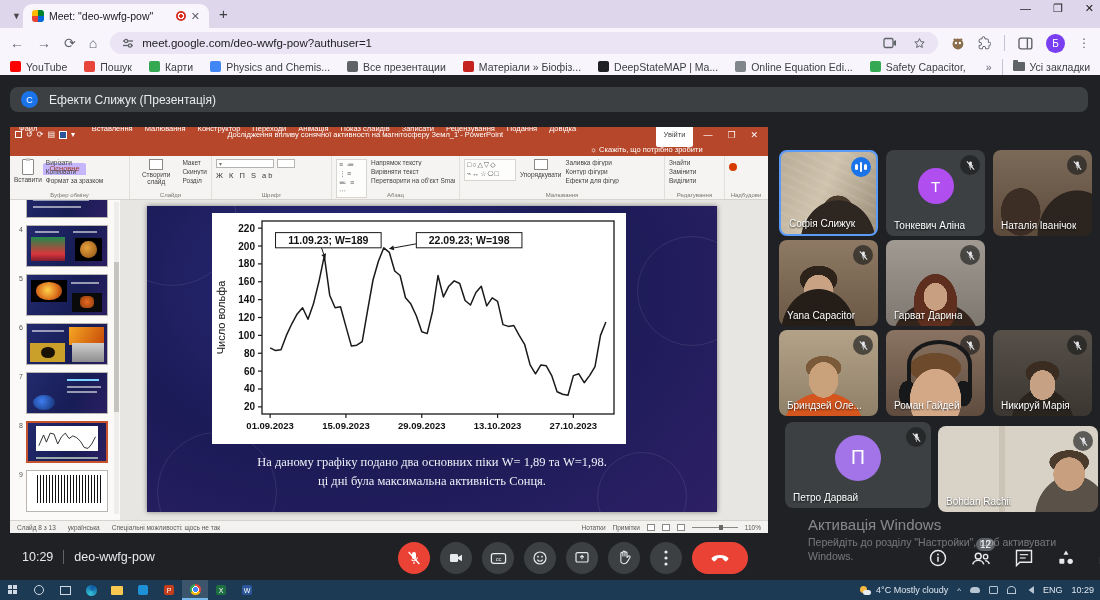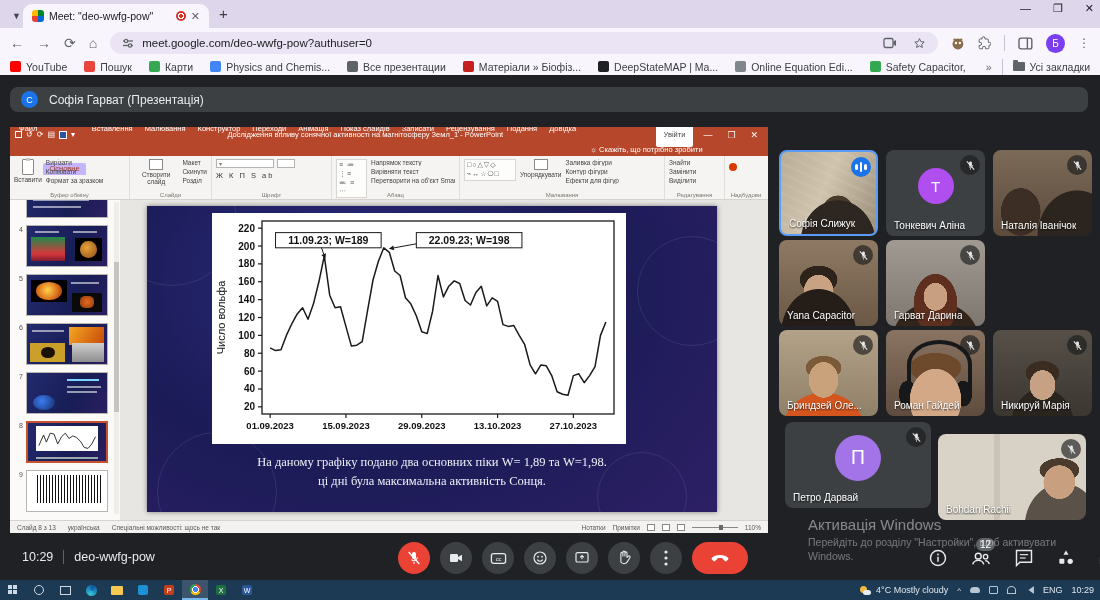--- a/index.html
+++ b/index.html
@@ -240,21 +240,21 @@
     <span class="nav-ico">⌂</span>
     <div class="url-pill">
       <svg width="12" height="12" viewBox="0 0 12 12">
         <g stroke="#5f6368" stroke-width="1.3" fill="none">
           <line x1="1" y1="4" x2="11" y2="4"></line>
             <circle cx="4" cy="4" r="1.6" fill="#f8f5fd"></circle>
           <line x1="1" y1="8.5" x2="11" y2="8.5"></line>
             <circle cx="8" cy="8.5" r="1.6" fill="#f8f5fd"></circle>
         </g>
       </svg>
-      <span class="url-text">meet.google.com/deo-wwfg-pow?authuser=0</span>
+      <span class="url-text">meet.google.com/deo-wwfg-pow?authuser=1</span>
       <span class="pill-right">
         <svg width="14" height="12" viewBox="0 0 14 12">
           <rect x="1" y="1.5" width="9" height="9" rx="1.5" fill="none" stroke="#5f6368" stroke-width="1.3"></rect>
           <path d="M10.5 4.5 L13 3 V9 L10.5 7.5 Z" fill="#5f6368"></path>
         </svg>
         <svg width="13" height="13" viewBox="0 0 24 24">
           <path d="M12 3l2.6 5.6 6 .7-4.5 4.1 1.2 5.9L12 16.4 6.7 19.3 7.9 13.4 3.4 9.3l6-.7z" fill="none" stroke="#5f6368" stroke-width="1.8"></path>
         </svg>
       </span>
     </div>
@@ -320,21 +320,21 @@
       <span class="bm">
         <span class="folder-ico"></span>
         <span>Усі закладки</span>
       </span>
     </span>
   </div>
 </div>
 
 <div class="meet-banner">
   <span class="banner-avatar">С</span>
-  <span class="banner-text">Софія Гарват (Презентація)</span>
+  <span class="banner-text">Ефекти Слижук (Презентація)</span>
 </div>
 
 <div class="ppt">
   <div class="ppt-titlebar">
     <span class="qat">
       <span class="sq"></span>
       <span>↺</span>
       <span>⟳</span>
       <span>▤</span>
       <span class="bluesq"></span>
@@ -656,21 +656,21 @@
       <span class="p-avatar" style="width: 46px; height: 46px; background: rgb(163, 116, 232); font-size: 19.32px;">П</span>
       <span class="p-badge">
         <svg width="11" height="11" viewBox="0 0 24 24">
           <path d="M12 14a3 3 0 0 0 3-3V6a3 3 0 0 0-6 0v5a3 3 0 0 0 3 3z" fill="#e8eaed"></path>
           <path d="M17 11a5 5 0 0 1-8.7 3.4M12 18v3" stroke="#e8eaed" stroke-width="1.8" fill="none"></path>
           <line x1="4" y1="3" x2="20" y2="21" stroke="#e8eaed" stroke-width="2.2"></line>
         </svg>
       </span>
       <span class="p-name">Петро Дарвай</span>
     </div>
-    <div class="p-tile look-10" style="left: 159px; top: 284px; width: 148px; height: 86px;">
+    <div class="p-tile look-10" style="left: 159px; top: 276px; width: 160px; height: 86px;">
       <span class="p-badge">
         <svg width="11" height="11" viewBox="0 0 24 24">
           <path d="M12 14a3 3 0 0 0 3-3V6a3 3 0 0 0-6 0v5a3 3 0 0 0 3 3z" fill="#e8eaed"></path>
           <path d="M17 11a5 5 0 0 1-8.7 3.4M12 18v3" stroke="#e8eaed" stroke-width="1.8" fill="none"></path>
           <line x1="4" y1="3" x2="20" y2="21" stroke="#e8eaed" stroke-width="2.2"></line>
         </svg>
       </span>
       <span class="p-name">Bohdan Rachii</span>
     </div>
   </div>

